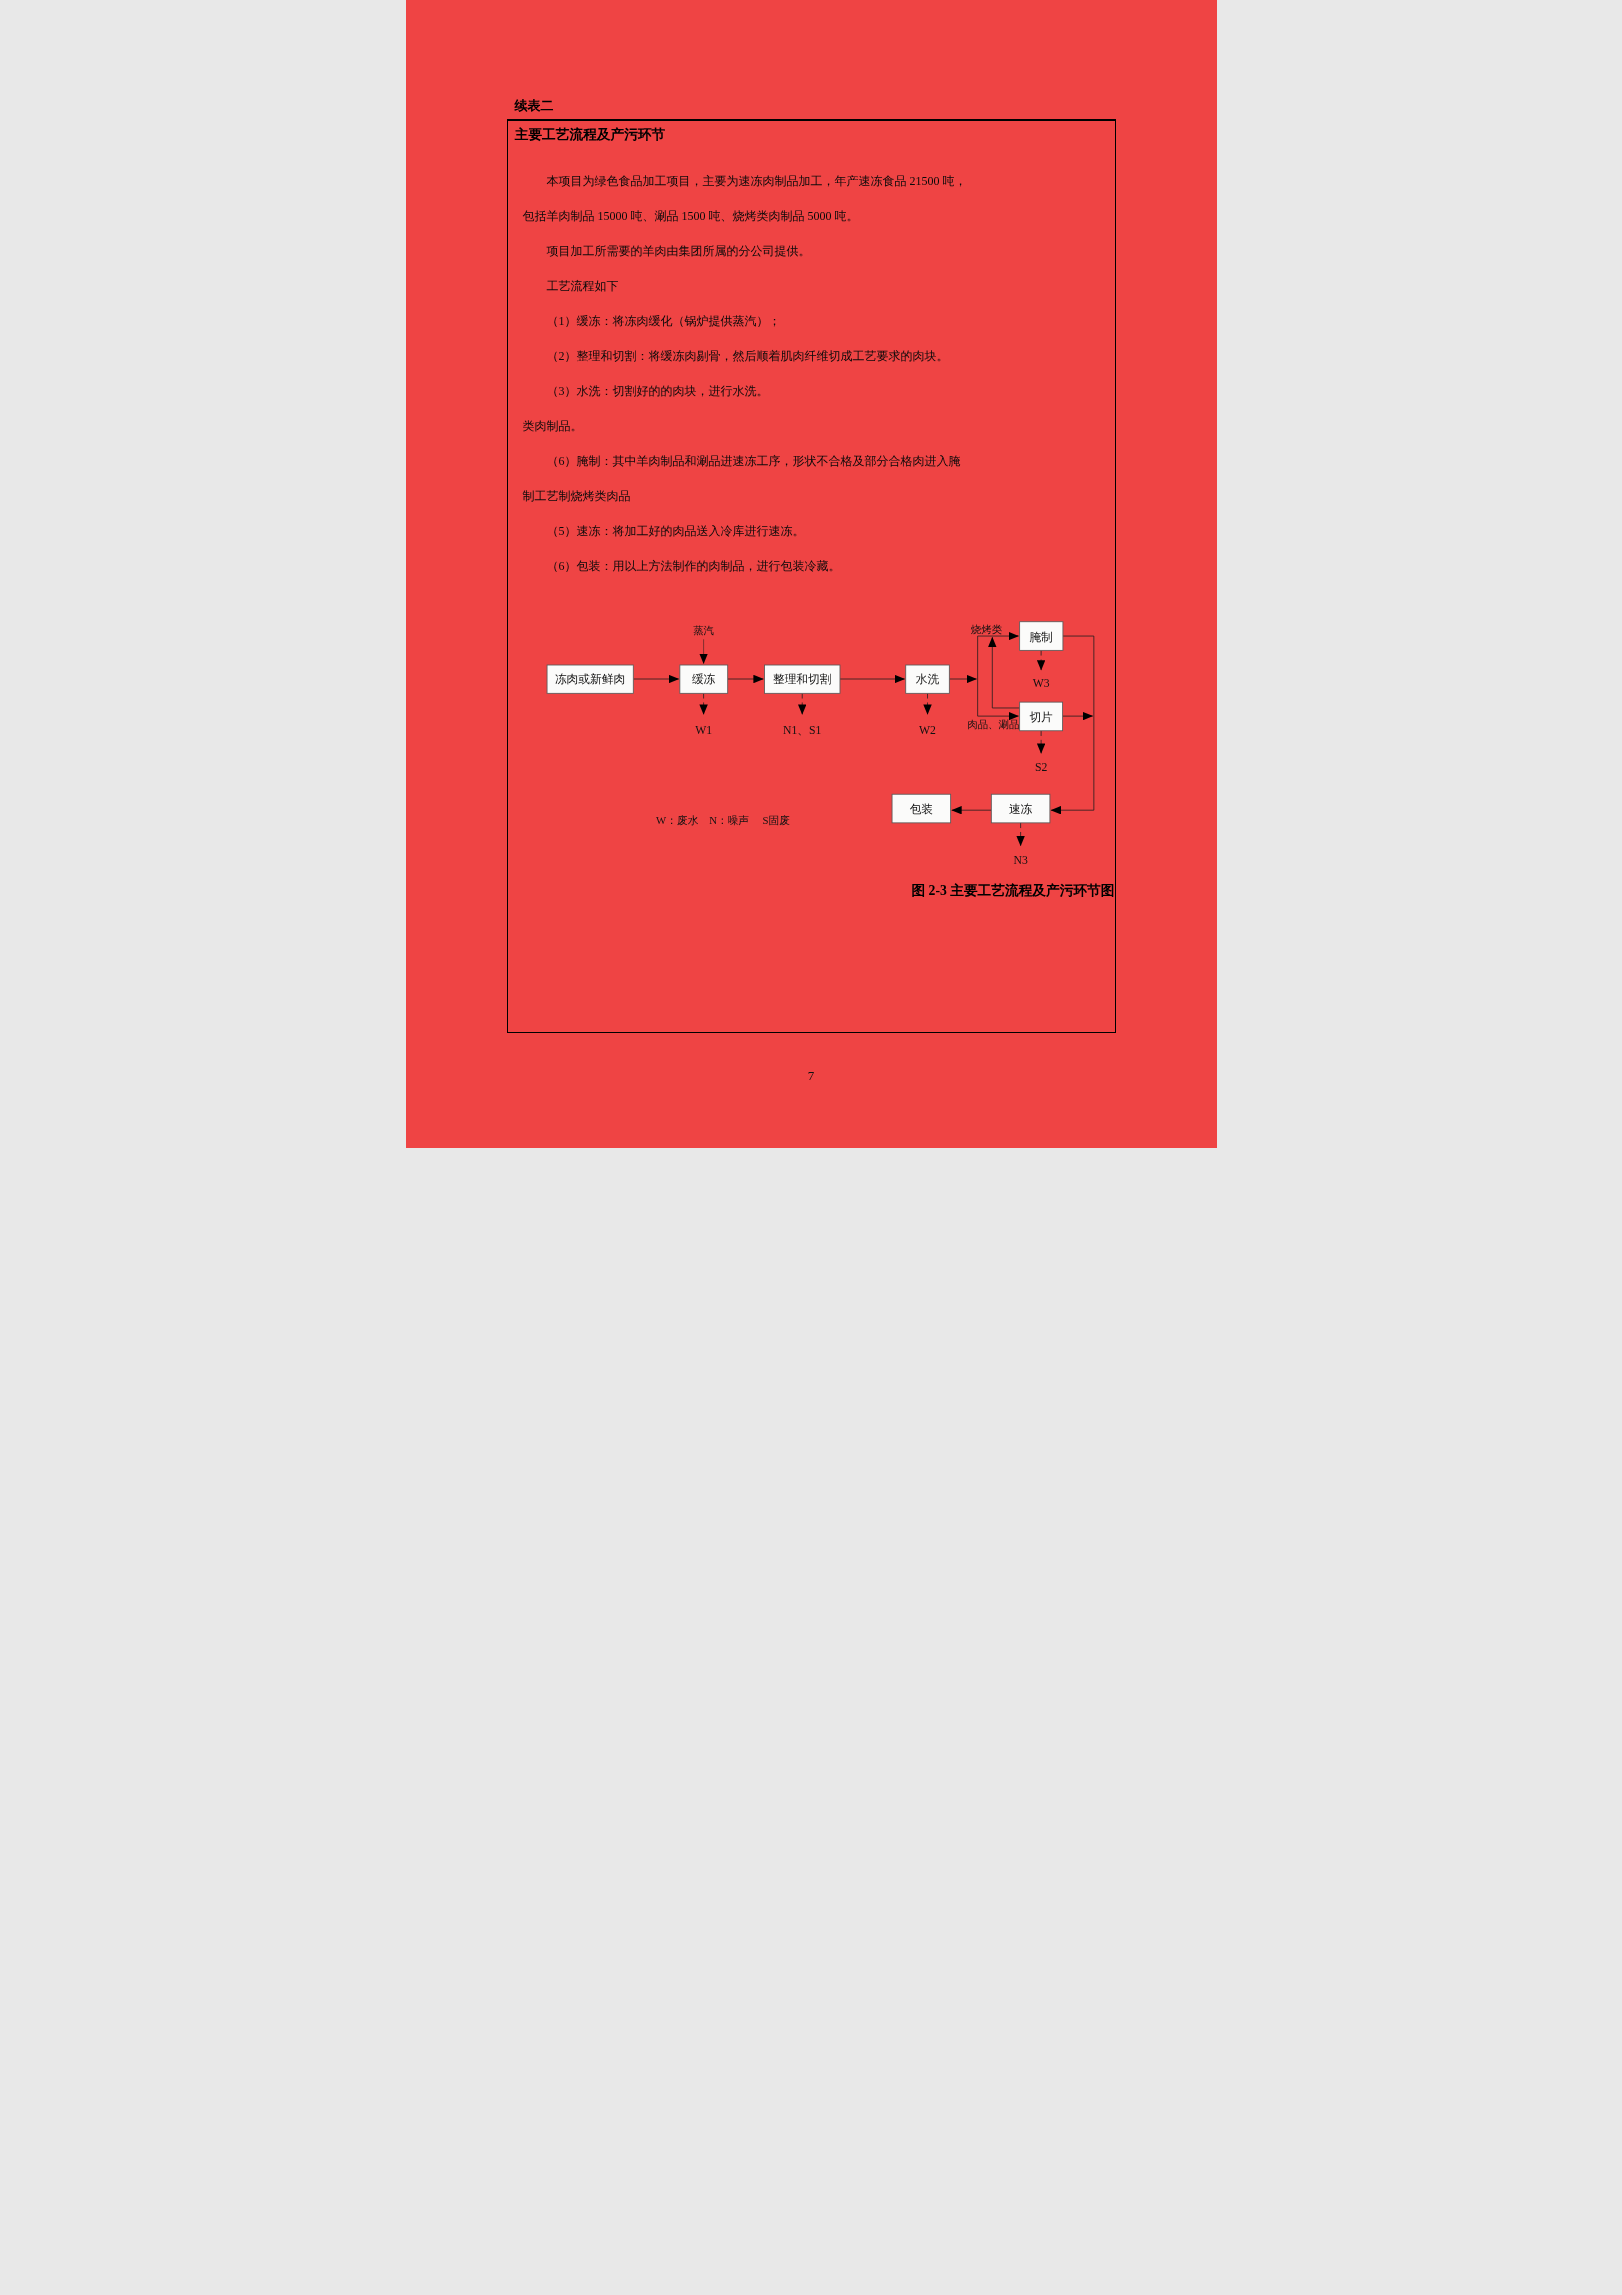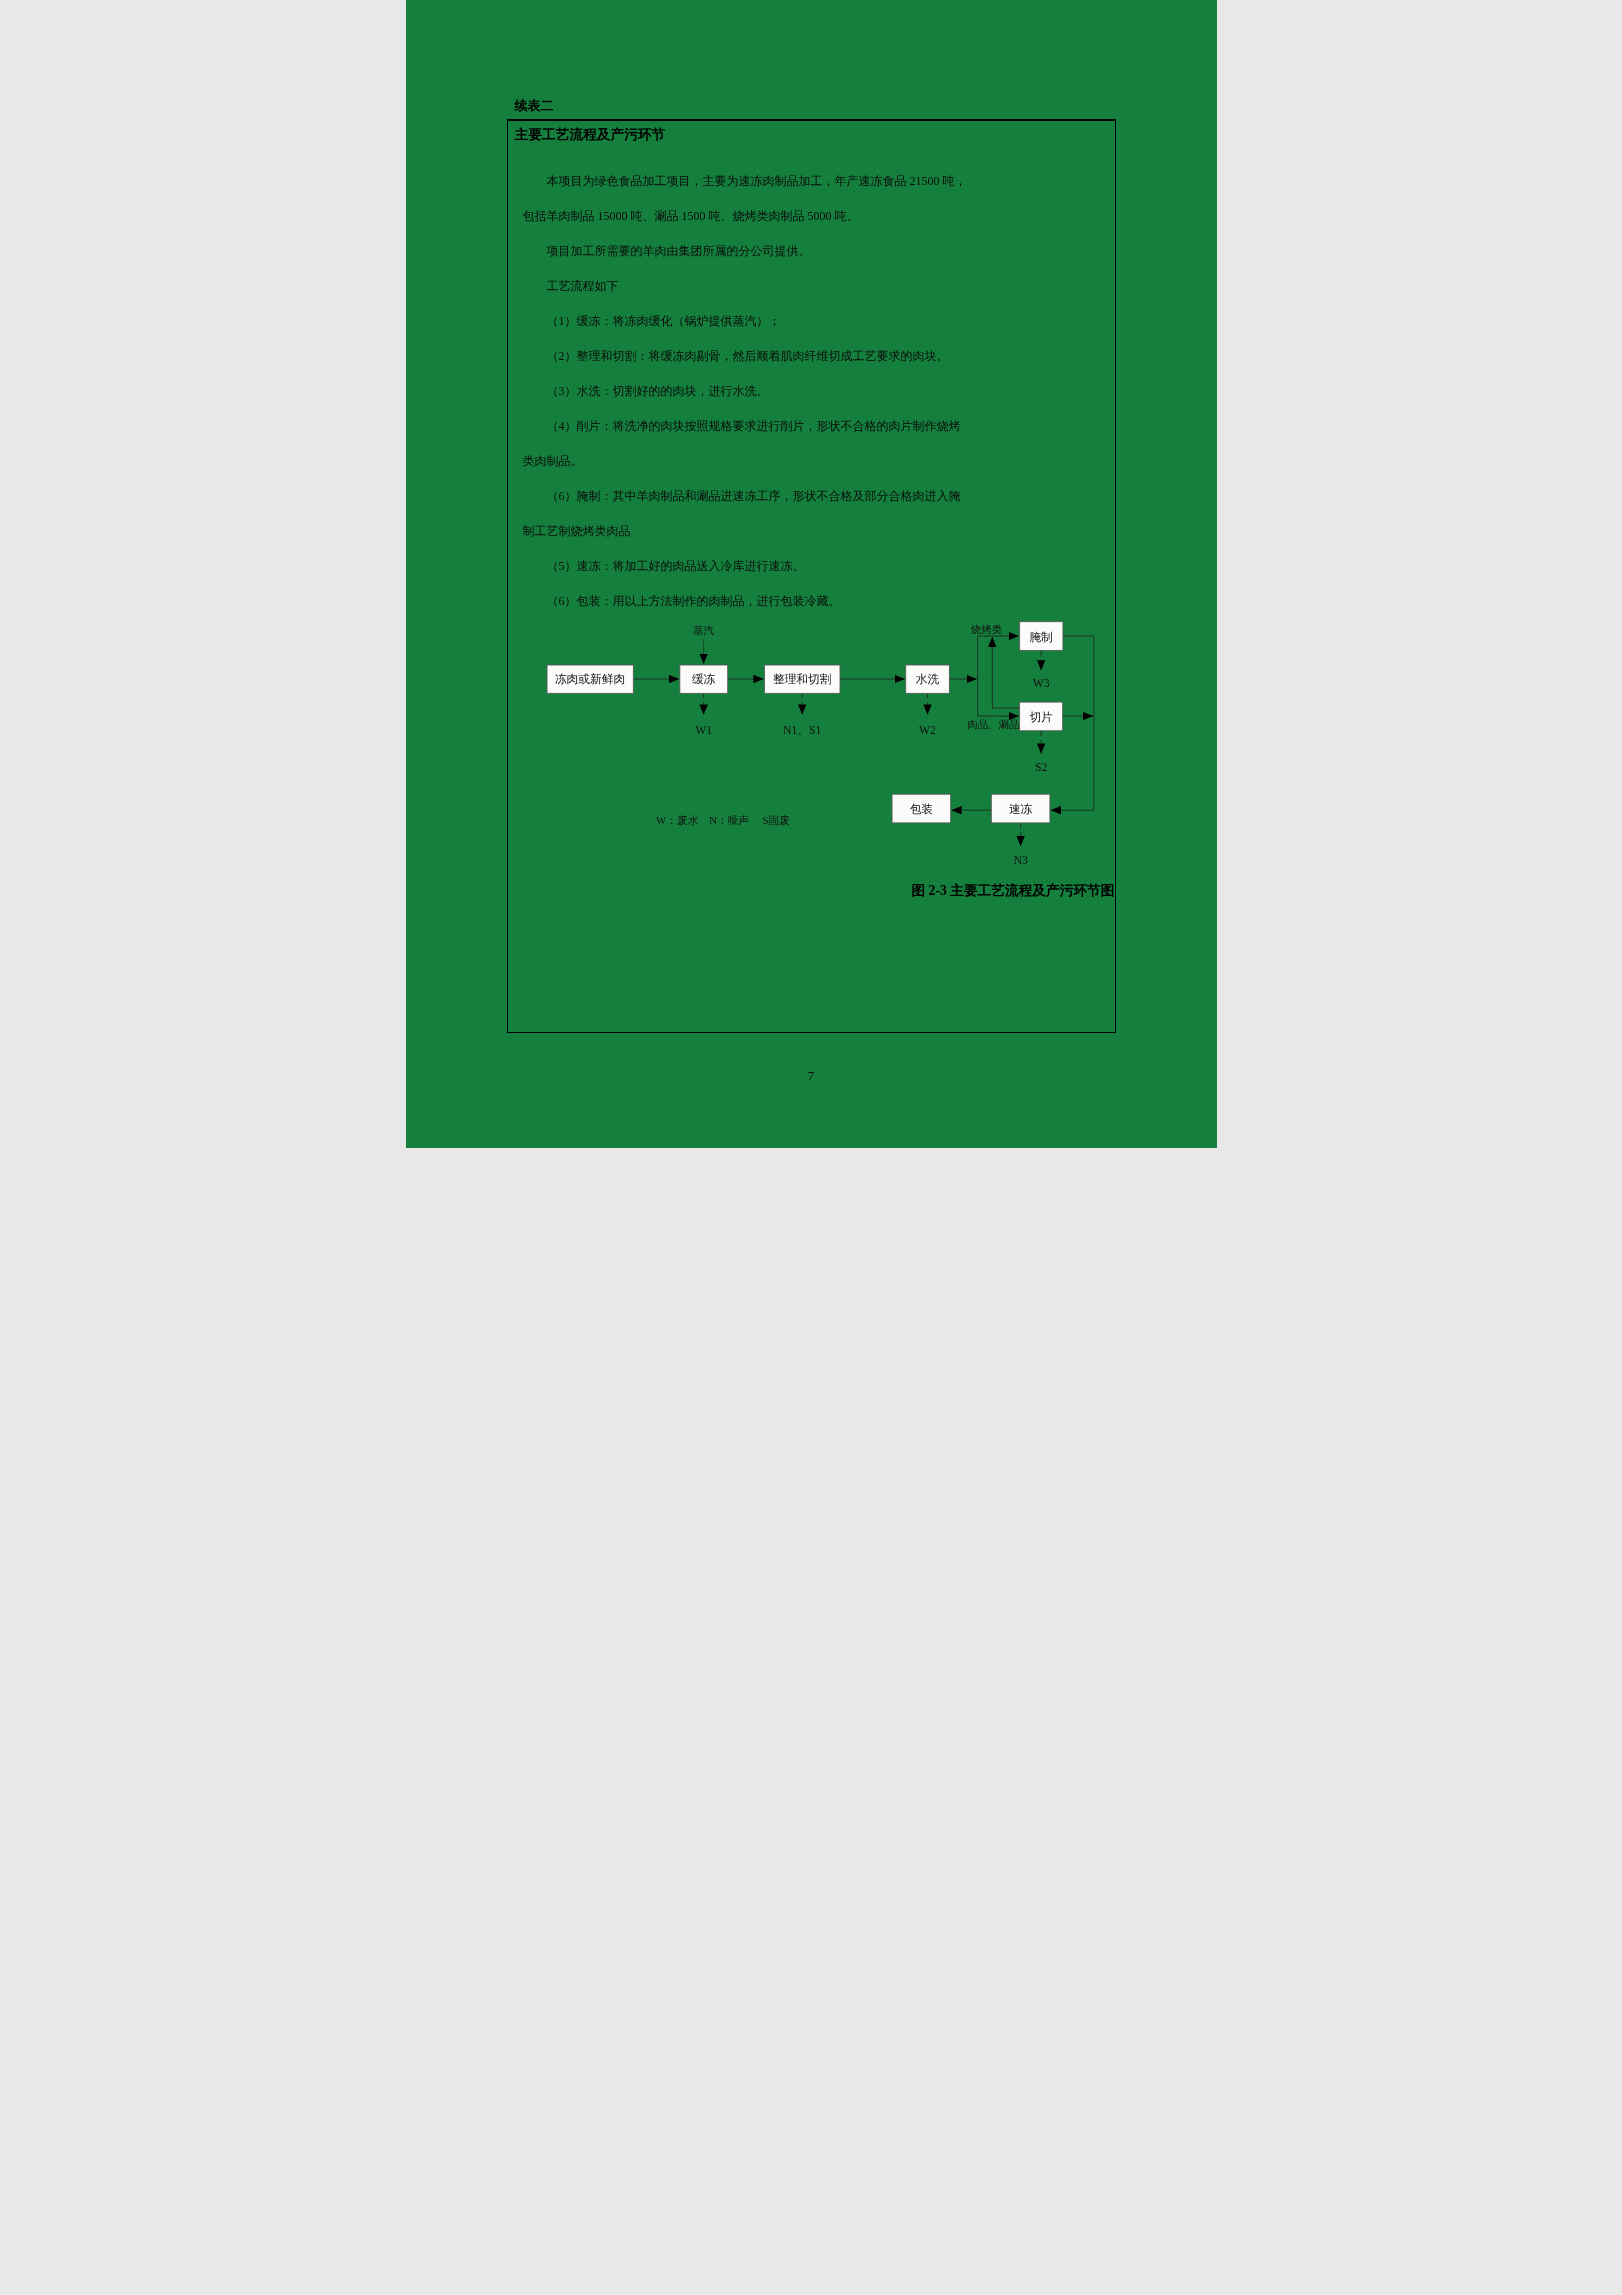--- a/index.html
+++ b/index.html
@@ -1,20 +1,20 @@
 <!DOCTYPE html>
 <html lang="zh" style="font-size:10.5px"><head>
 <meta charset="utf-8">
 <style>
   html,body{margin:0;padding:0;background:#e8e8e8;}
   .page{
     position:relative;
     width:811px;height:1148px;
     margin:0 auto;
-    background:#15803d;
+    background:#ef4444;
     font-family:"Liberation Serif","DejaVu Serif",serif;
     color:#0a0a0a;
     overflow:hidden;
   }
   .pre-title{
     position:absolute;left:109px;top:97px;
     font-family:"Liberation Sans","DejaVu Sans",sans-serif;
     font-weight:bold;font-size:13px;color:#000;
   }
   .tbox{
@@ -70,21 +70,20 @@
     <div class="tbl-header">主要工艺流程及产污环节</div>
 
     <div class="textblock">
       <div class="line">　　本项目为绿色食品加工项目，主要为速冻肉制品加工，年产速冻食品 21500 吨，</div>
       <div class="line">包括羊肉制品 15000 吨、涮品 1500 吨、烧烤类肉制品 5000 吨。</div>
       <div class="line">　　项目加工所需要的羊肉由集团所属的分公司提供。</div>
       <div class="line">　　工艺流程如下</div>
       <div class="line">　　（1）缓冻：将冻肉缓化（锅炉提供蒸汽）；</div>
       <div class="line">　　（2）整理和切割：将缓冻肉剔骨，然后顺着肌肉纤维切成工艺要求的肉块。</div>
       <div class="line">　　（3）水洗：切割好的的肉块，进行水洗。</div>
-      <div class="line">　　（4）削片：将洗净的肉块按照规格要求进行削片，形状不合格的肉片制作烧烤</div>
       <div class="line">类肉制品。</div>
       <div class="line">　　（6）腌制：其中羊肉制品和涮品进速冻工序，形状不合格及部分合格肉进入腌</div>
       <div class="line">制工艺制烧烤类肉品</div>
       <div class="line">　　（5）速冻：将加工好的肉品送入冷库进行速冻。</div>
       <div class="line">　　（6）包装：用以上方法制作的肉制品，进行包装冷藏。</div>
     </div>
 
     <div class="diagram-wrap">
       <svg class="diagram" viewBox="0 0 1865 760">
         <defs>

